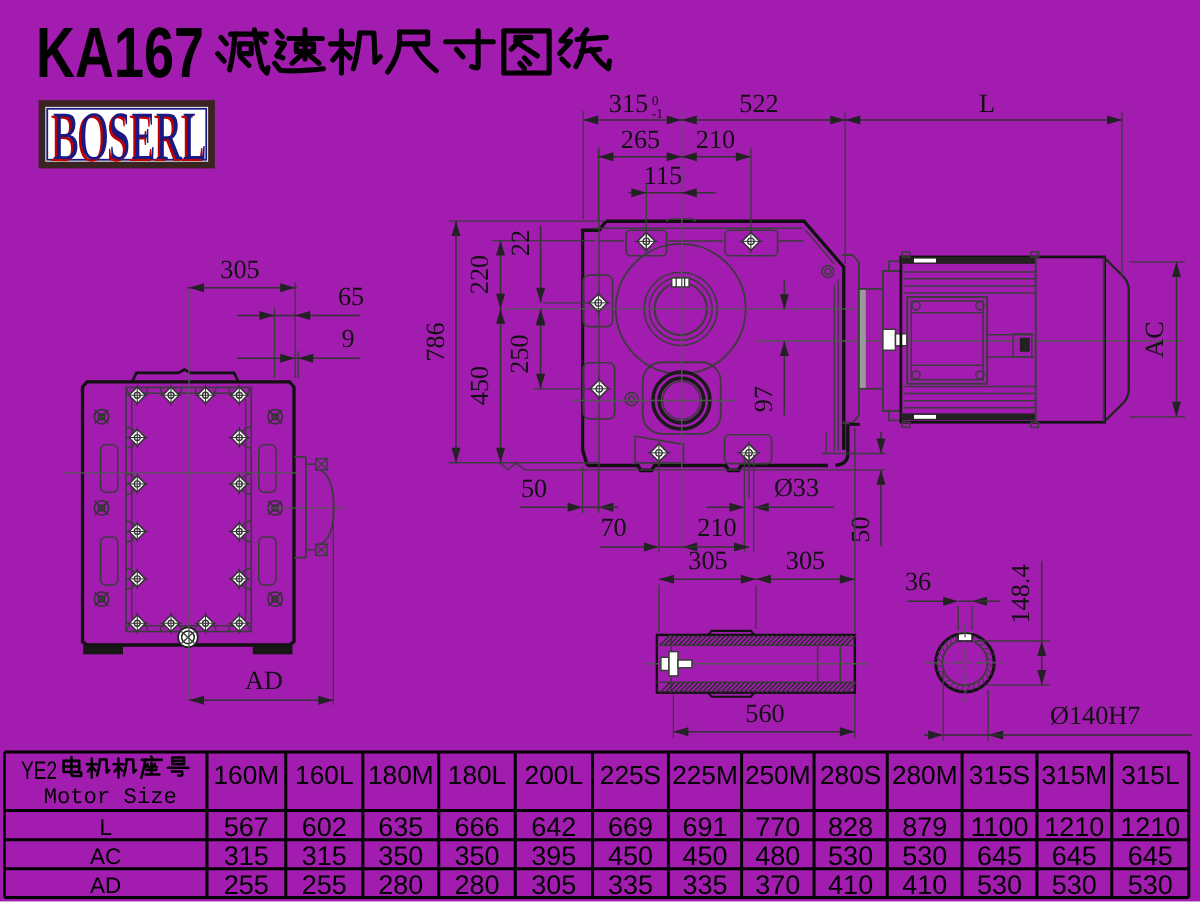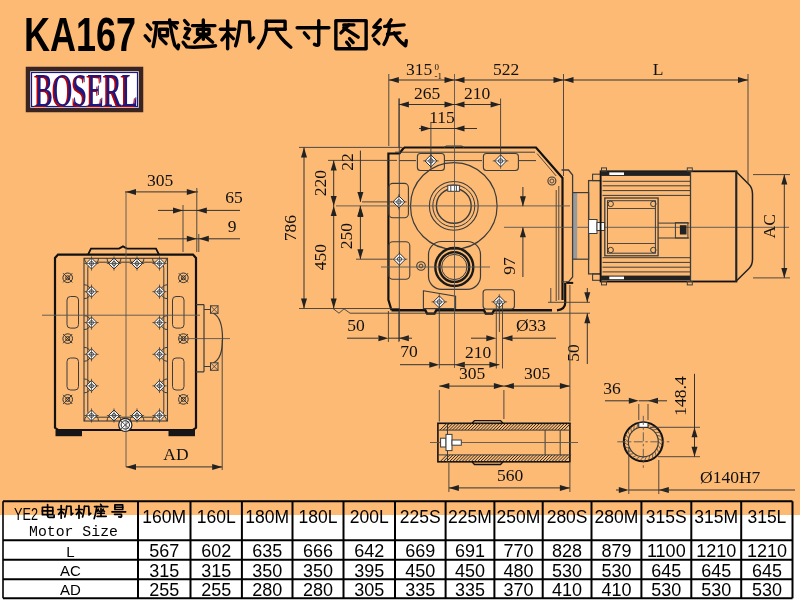--- a/index.html
+++ b/index.html
@@ -1,15 +1,15 @@
 <!DOCTYPE html>
 <html><head><meta charset="utf-8">
 <style>
 html,body{margin:0;padding:0;background:#fff;width:800px;height:601px;overflow:hidden}
-#page{position:relative;width:800px;height:515px;background:#fdba74}
+#page{position:relative;width:800px;height:601px;background:#a21caf}
 </style></head>
 <body>
 <div id="page">
 <svg width="800" height="601" viewBox="0 0 800 601" style="position:absolute;left:0;top:0">
 <text x="24" y="51" font-family="Liberation Sans" font-size="47.5" font-weight="bold" fill="#000" textLength="112" lengthAdjust="spacingAndGlyphs">KA167</text>
 <g transform="translate(143,17) scale(0.36)" stroke="#000" stroke-width="9.444444444444445" fill="none" stroke-linecap="round" stroke-linejoin="round">
 <path d="M12,22 L22,34"></path>
 <path d="M6,52 L18,66"></path>
 <path d="M30,16 L96,16"></path>
 <path d="M38,16 Q34,60 28,82"></path>

